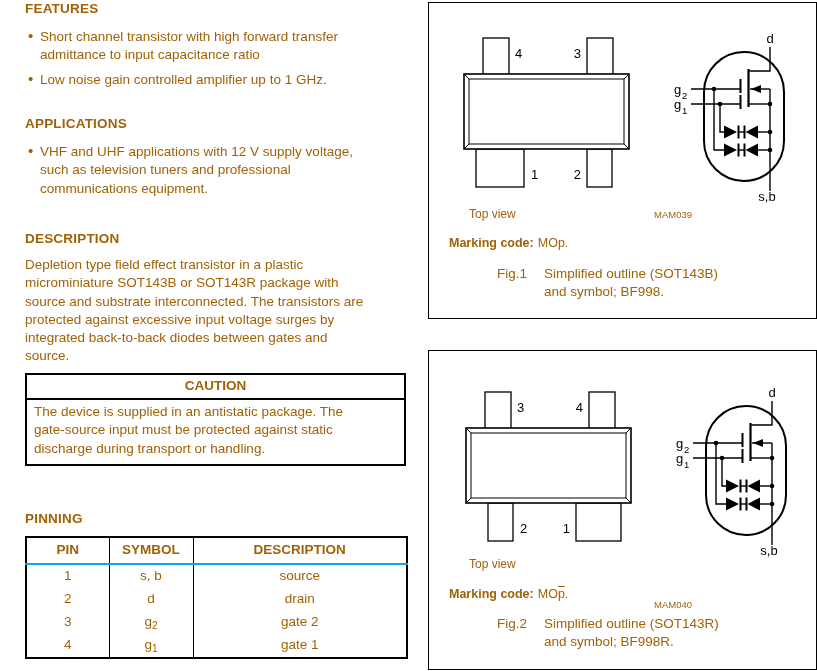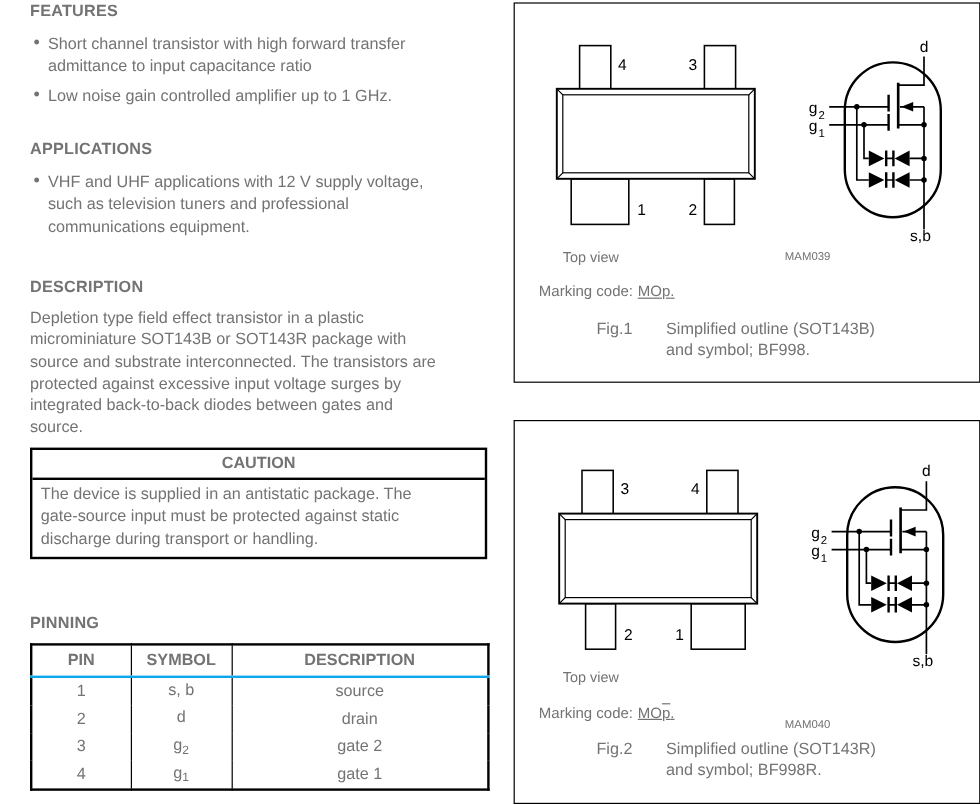--- a/index.html
+++ b/index.html
@@ -1,16 +1,16 @@
 <!DOCTYPE html>
 <html><head>
 <meta charset="utf-8">
 <style>
   html,body{margin:0;padding:0;background:#fff;}
-  .page{position:relative;width:817px;height:671px;background:#fff;color:#737373;
+  .page{position:relative;width:817px;height:671px;background:#fff;color:#a16207;
         font-family:"Liberation Sans",sans-serif;font-size:13.5px;line-height:18.3px;overflow:hidden;}
   .abs{position:absolute;}
   h3.sec{font-size:13.5px;font-weight:bold;margin:0;letter-spacing:.2px;line-height:15px;}
   .pre{white-space:pre-line;}
   .bullet-item{position:relative;padding-left:12px;margin-bottom:6px;}
   .bullet-item::before{content:"\2022";position:absolute;left:0;top:-1px;font-size:15px;}
   
   .caution-box{left:25px;top:373px;width:377px;border:2px solid #000;}
   .caution-head{font-weight:bold;text-align:center;padding:3px 0 4px 0;border-bottom:2px solid #000;line-height:16px;}
   .caution-body{padding:3px 7px 6px 7px;}
@@ -26,24 +26,24 @@
   .vline{border-left:1.5px solid #000 !important;margin-top:17px;}
   .symsub{font-size:10px;position:relative;top:3px;}
   
   .figbox{border:1.5px solid #000;background:#fff;}
   .figbox svg{position:absolute;left:0;top:0;}
   svg text{font-family:"Liberation Sans",sans-serif;font-size:13px;fill:#000;}
   svg text.svgsub{font-size:9.5px;}
   .topview{left:40px;top:202px;font-size:12px;}
   .figcode{left:225px;top:203px;font-size:9.5px;}
   .marking{left:20px;top:231px;font-size:12.5px;}
-  .marking .mk-label{font-weight:normal;}
-  .marking .mk-val{margin-left:4px;text-decoration:underline;}
+  .marking .mk-label{font-weight:bold;}
+  .marking .mk-val{margin-left:4px;}
   .ovl{text-decoration:overline;}
-  .caption{left:68px;top:262px;display:flex;gap:28px;font-size:13.5px;line-height:18px;}
+  .caption{left:68px;top:262px;display:flex;gap:17px;font-size:13.5px;line-height:18px;}
 </style>
 </head>
 <body>
 
 <div class="page">
 
   <h3 class="sec abs" style="left:25px;top:1px;">FEATURES</h3>
 
   <div class="abs" style="left:28px;top:28px;width:372px;">
     <div class="bullet-item pre">Short channel transistor with high forward transfer

